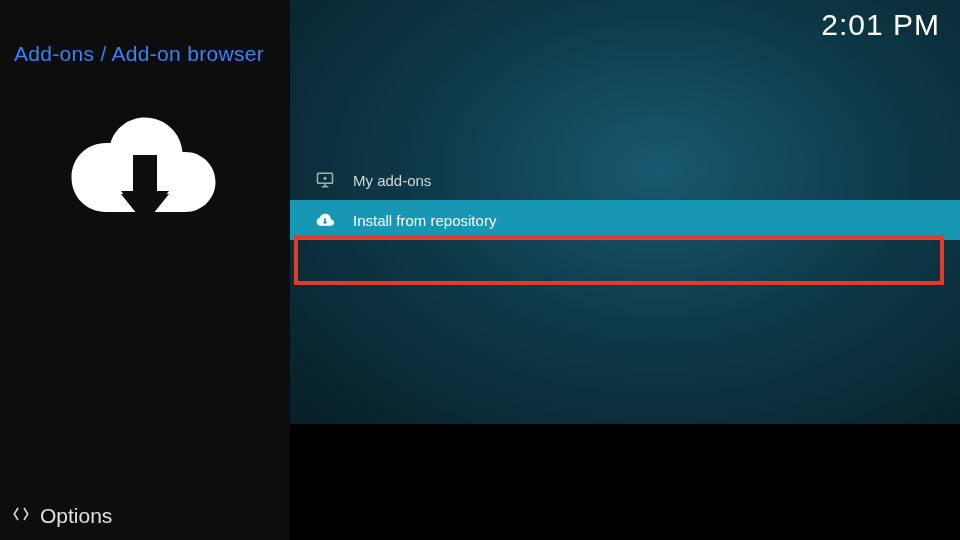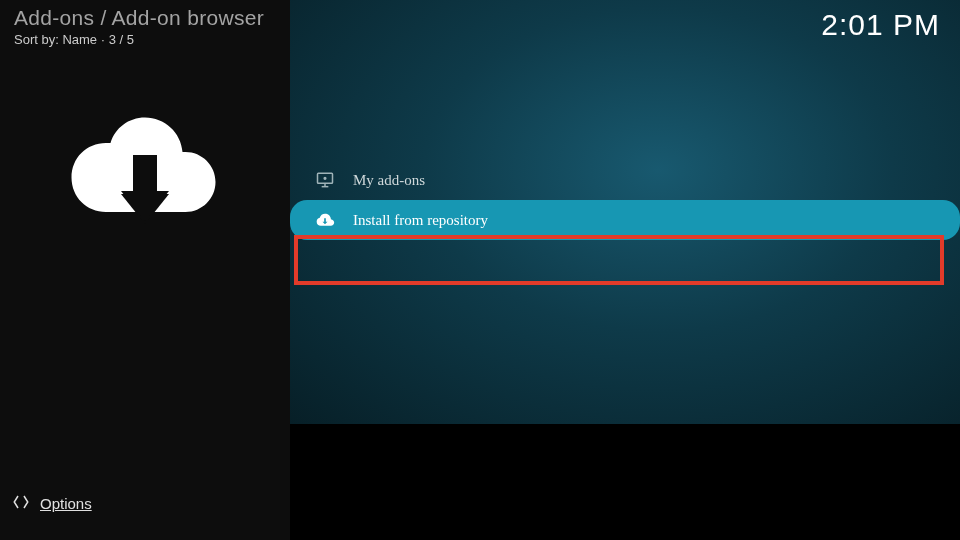--- a/index.html
+++ b/index.html
@@ -6,39 +6,38 @@
   html, body { width: 960px; height: 540px; overflow: hidden; font-family: Arial, sans-serif; }
   body { display: flex; background: #000; color: #e8e8e8; }
   .sidebar {
     width: 290px;
     height: 540px;
     background: #0d0d0d;
     position: relative;
     flex-shrink: 0;
   }
   .header-block { position: absolute; top: 6px; left: 14px; }
-  .breadcrumb { font-size: 21px; color: #a3a3a3; font-weight: 400; letter-spacing: 0.3px; }
+  .breadcrumb { font-size: 21px; color: #3b82f6; font-weight: 400; letter-spacing: 0.3px; margin-top: 36px; }
   .sort-line { font-size: 13px; color: #cccccc; margin-top: 2px; }
   .big-icon {
     position: absolute;
     top: 95px;
     left: 70px;
     width: 150px;
     height: 150px;
   }
   .options-bar {
     position: absolute;
-    bottom: 26px;
+    bottom: 12px;
     left: 12px;
     display: flex;
     align-items: center;
     gap: 10px;
-    font-size: 15px;
+    font-size: 21px;
     color: #e0e0e0;
-    text-decoration: underline;
   }
   .main {
     flex: 1;
     height: 424px;
     background: radial-gradient(ellipse at 55% 40%, #18596f 0%, #0e3a49 45%, #071f27 100%);
     position: relative;
   }
   .clock {
     position: absolute;
     top: 8px;
@@ -46,36 +45,34 @@
     font-size: 30px;
     color: #ffffff;
     font-weight: 300;
     letter-spacing: 1px;
   }
   .menu {
     position: absolute;
     top: 160px;
     left: 0;
     right: 0;
-    font-family: Liberation Serif, serif;
   }
   .menu-item {
     display: flex;
     align-items: center;
     height: 40px;
     padding-left: 25px;
     gap: 18px;
     color: #cfd8da;
     font-size: 15px;
     cursor: pointer;
   }
   .menu-item.selected {
     background: #1797b3;
     color: #ffffff;
-    border-radius: 17px;
   }
   .menu-item.selected .item-icon { color: #ffffff; }
   .item-icon {
     width: 20px;
     height: 20px;
     display: flex;
     align-items: center;
     justify-content: center;
     color: #9fb3b8;
     flex-shrink: 0;
@@ -86,26 +83,20 @@
     pointer-events: none;
     z-index: 50;
   }
 </style>
 </head>
 <body>
 
 <div class="sidebar">
   <div class="header-block">
     <div class="breadcrumb">Add-ons / Add-on browser</div>
-    <div class="sort-line">
-      <span>Sort by:</span>
-      <span>Name</span>
-      <span> · </span>
-      <span>3 / 5</span>
-    </div>
   </div>
 
   <div class="big-icon">
     <svg viewBox="0 0 100 100" width="150" height="150">
       <path fill="#ffffff" d="M78 42c0-12-10-22-22-22-9 0-17 6-20 14-2-1-4-1-6-1-9 0-16 7-16 16 0 9 7 16 16 16h8V52h12v13h8V52h12v13h6c8 0 14-6 14-14 0-7-5-12-12-13z" opacity="0"></path>
       <path fill="#ffffff" d="M76 40c-1-12-11-21-23-21-9 0-17 6-20 14-1 0-2 0-3 0-10 0-18 8-18 18 0 10 8 18 18 18h10V55h-7l17-22 17 22h-7v14h14c9 0 16-7 16-16 0-8-6-15-14-16z" opacity="0"></path>
       <g>
         <path fill="#ffffff" d="M80 42c-1 0-1 0-2 0 0-1 0-2 0-3C78 25 67 14 53 14c-11 0-20 7-23 17-1 0-2 0-3 0C14 31 4 41 4 54c0 13 10 23 23 23h13V60H28l25-30 25 30H66v17h14c10 0 18-8 18-18 0-9-8-17-18-17z" opacity="0"></path>
         <path fill="#ffffff" d="M79 40c0 0-1 0-1 0C77 26 65 15 51 15c-11 0-20 7-24 17-1 0-1 0-2 0C12 32 2 42 2 55c0 13 10 23 23 23h16V58h12v20h26c10 0 19-8 19-18 0-11-8-20-19-20z" opacity="0"></path>
 

